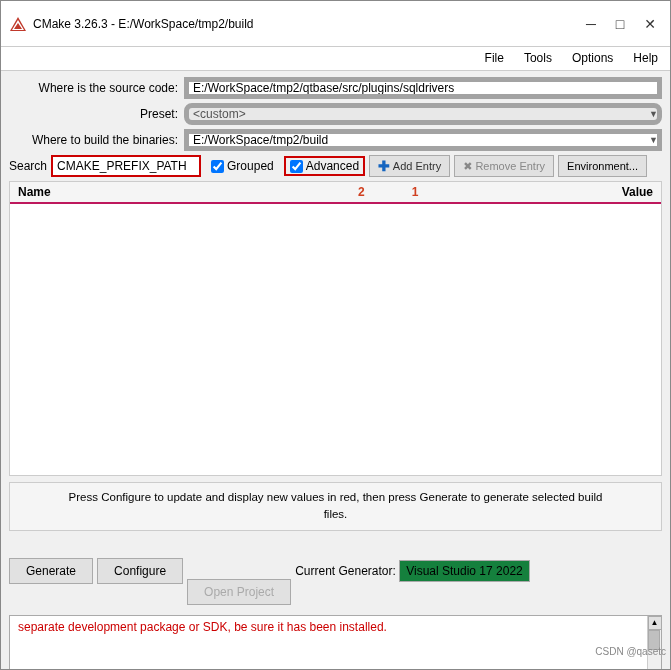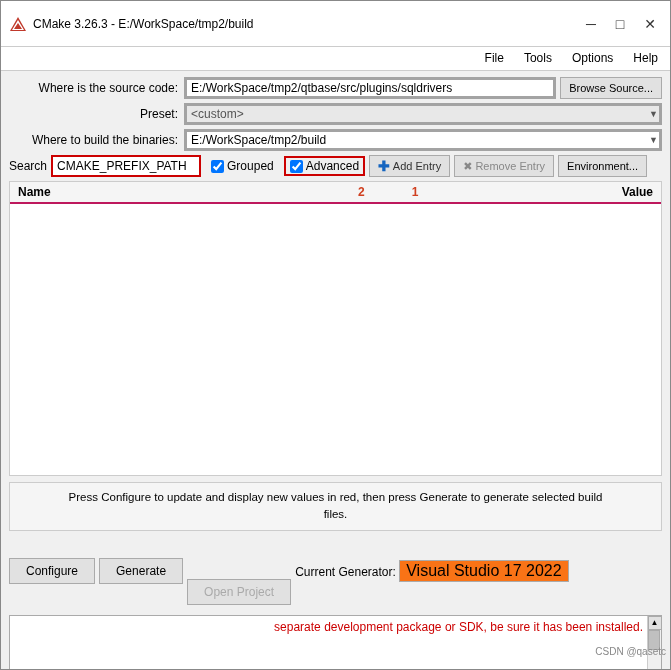--- a/index.html
+++ b/index.html
@@ -76,28 +76,29 @@
     .form-label {
       font-size: 12px;
       min-width: 175px;
       text-align: right;
       padding-right: 6px;
       white-space: nowrap;
     }
     .form-input {
       flex: 1;
       height: 22px;
-      border: 3px solid #a3a3a3;
+      border: 5px solid #a3a3a3;
       background: #fff;
       padding: 1px 4px;
       font-size: 12px;
     }
     .form-input.readonly {
       background: #e8e8e8;
       color: #555;
+      border-radius: 8px;
     }
     .browse-btn {
       margin-left: 4px;
       height: 22px;
       padding: 0 8px;
       font-size: 11px;
       background: #e1e1e1;
       border: 1px solid #aaa;
       cursor: pointer;
       white-space: nowrap;
@@ -245,24 +246,24 @@
     }
     .action-btn.disabled {
       color: #aaa;
       cursor: default;
     }
     .generator-label {
       font-size: 12px;
       flex: 1;
     }
     .generator-value {
-      background: #f97316;
+      background: #15803d;
       border: 1px solid #aaa;
       padding: 2px 6px;
-      font-size: 16px;
+      font-size: 12px;
       height: 22px;
       display: inline-flex;
       align-items: center;
     }
 
     
     .log-area {
       border: 1px solid #aaa;
       background: #fff;
       height: 72px;
@@ -380,21 +381,20 @@
     <span class="menu-item">Tools</span>
     <span class="menu-item">Options</span>
     <span class="menu-item">Help</span>
   </div>
 
   <div class="main-content">
 
     <div class="form-row">
       <span class="form-label">Where is the source code:</span>
       <input class="form-input" type="text" value="E:/WorkSpace/tmp2/qtbase/src/plugins/sqldrivers" style="">
-      <button class="browse-btn">Browse Source...</button>
     </div>
 
     <div class="form-row">
       <span class="form-label">Preset:</span>
       <div class="select-wrapper">
         <input class="form-input readonly" type="text" readonly="" style="width: 100%;" value="&lt;custom&gt;">
       </div>
     </div>
 
     <div class="form-row">
@@ -442,34 +442,34 @@
       </div>
       <div class="table-body">
       </div>
     </div>
 
     <div class="info-area">
       <span>Press Configure to update and display new values in red, then press Generate to generate selected build<br>files.</span>
     </div>
 
     <div class="bottom-buttons">
+      <button class="action-btn">Generate</button>
       <button class="action-btn">Configure</button>
-      <button class="action-btn">Generate</button>
       <button class="action-btn disabled" style="color:#aaa;margin-top:42px;">Open Project</button>
       <span class="generator-label">
         <span>Current Generator:</span>
         <span class="generator-value">Visual Studio 17 2022</span>
       </span>
     </div>
 
   </div>
 
   <div style="margin: 0 8px; position: relative;">
     <div class="log-area">
-      <div class="log-content" style="padding-right:18px;text-align:right;">
+      <div class="log-content" style="padding-right:18px;">
         <div class="log-line-red">separate development package or SDK, be sure it has been installed.</div>
         <div class="log-line-black"></div>
       </div>
       <div class="log-scrollbar">
         <div class="scroll-arrow">▲</div>
         <div class="scroll-track">
           <div class="scroll-thumb"></div>
         </div>
         <div class="scroll-arrow">▼</div>
       </div>

